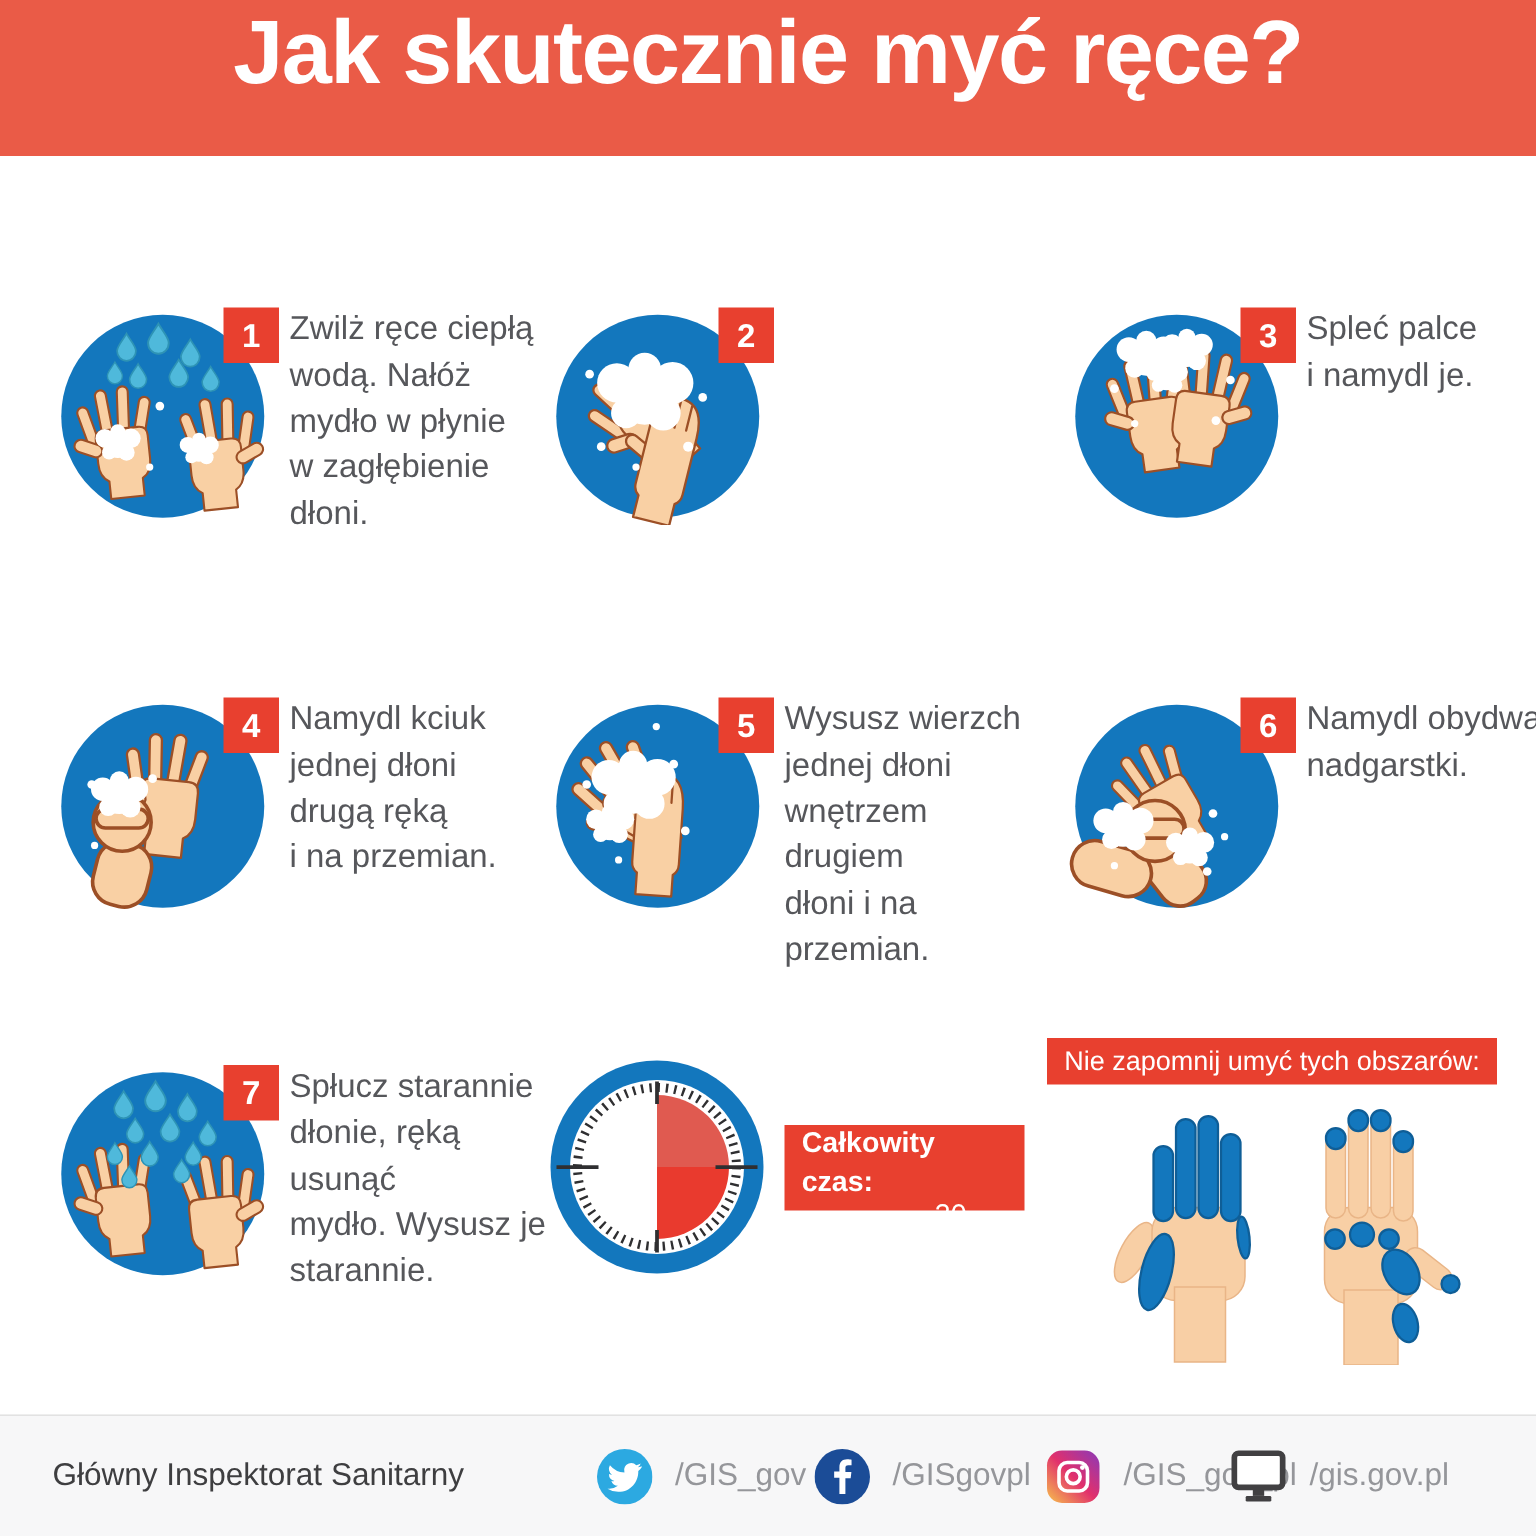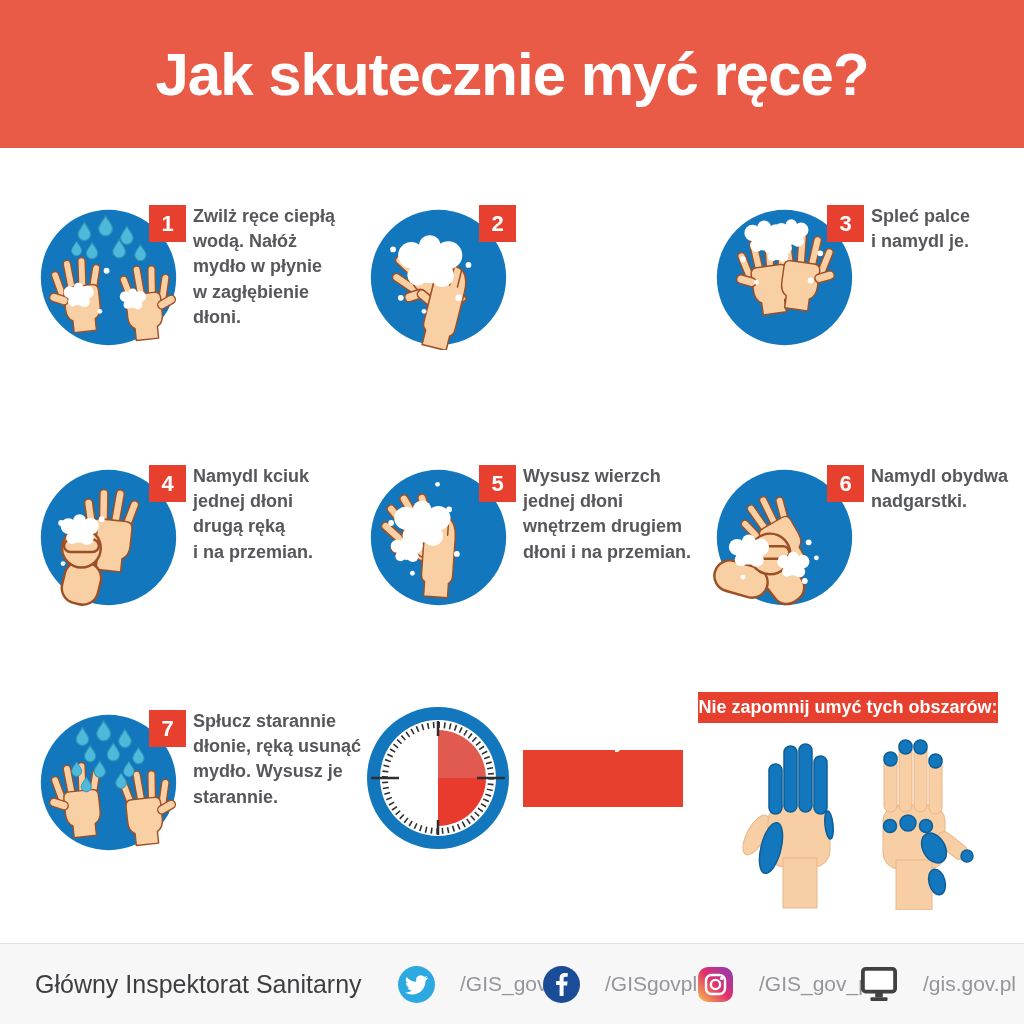--- a/index.html
+++ b/index.html
@@ -1,66 +1,66 @@
 <!DOCTYPE html>
 <html><head>
 <meta charset="utf-8">
 <style>
   html,body{margin:0;padding:0;background:#ffffff;}
   .poster{position:relative;width:1024px;height:1024px;background:#ffffff;overflow:hidden;
           font-family:"Liberation Sans",sans-serif;}
   
-  .header{position:absolute;left:0;top:0;width:100%;height:148px;background:#EA5B47;
-          display:flex;align-items:center;justify-content:center;}
+  .header{position:absolute;left:0;top:0;width:100%;height:104px;background:#EA5B47;
+          display:flex;justify-content:center;}
   .title{color:#ffffff;font-size:60px;font-weight:800;letter-spacing:-1px;}
   
   .step{position:absolute;width:325px;height:215px;}
   #s1{left:30px;top:193px}
   #s2{left:360px;top:193px}
   #s3{left:690px;top:193px}
   #s4{left:30px;top:453px}
   #s5{left:360px;top:453px}
   #s6{left:690px;top:453px}
   #s7{left:30px;top:698px}
   .ill{position:absolute;left:6px;top:12px;width:145px;height:145px;}
   .badge{position:absolute;left:119px;top:12px;width:37px;height:37px;background:#E8402F;
          color:#fff;font-size:22px;font-weight:bold;display:flex;align-items:center;
          justify-content:center;z-index:2;}
-  .stext{position:absolute;left:163px;top:11px;width:178px;font-size:18px;font-weight:bold;
+  .stext{position:absolute;left:163px;top:11px;width:178px;font-size:22px;font-weight:normal;
          color:#56575B;line-height:1.4;white-space:pre-line;}
   .col3 .ill{left:22px}
   .col3 .badge{left:137px}
   .col3 .stext{left:181px;width:160px}
   .skin{fill:#F9D0A4;stroke:#9C4F26;stroke-width:2.5;stroke-linejoin:round;stroke-linecap:round;}
   
   .timer-cell{position:absolute;left:360px;top:698px;width:330px;height:215px;}
   .timer-svg{position:absolute;left:3px;top:5px;width:150px;height:150px;}
   .time-box{position:absolute;left:163px;top:52px;width:160px;height:57px;background:#E8402F;
-            color:#fff;display:flex;flex-direction:column;justify-content:center;
+            color:#fff;display:flex;flex-direction:row;justify-content:center;
             padding-left:13px;box-sizing:border-box;}
   .time-title{font-size:19px;font-weight:bold;line-height:1.35;}
   .time-value{font-size:19px;line-height:1.35;margin-top:48px;}
   
   .areas{position:absolute;left:690px;top:692px;width:334px;height:235px;}
   .areas-banner{position:absolute;left:8px;top:0;width:300px;height:31px;background:#E8402F;
-                color:#fff;font-size:18px;font-weight:bold;display:flex;align-items:center;
+                color:#fff;font-size:18px;font-weight:normal;display:flex;align-items:center;
                 justify-content:center;}
   .areas-hands{position:absolute;left:48px;top:38px;width:250px;height:180px;}
   .soft-skin{fill:#F8CFA5;stroke:#E9B587;stroke-width:1;}
   .blue-zone{fill:#1377BD;stroke:#0F5E97;stroke-width:1.5;}
   
   .footer{position:absolute;left:0;top:943px;width:100%;height:81px;background:#F7F7F8;
           border-top:1px solid #E2E2E2;box-sizing:border-box;}
-  .org{position:absolute;left:35px;top:50%;transform:translateY(-50%);font-size:25px;color:#3E3E40;}
-  .social{position:absolute;top:0;height:100%;display:flex;align-items:center;gap:25px;}
+  .org{position:absolute;left:35px;top:50%;transform:translateY(-50%);font-size:21px;color:#3E3E40;}
+  .social{position:absolute;top:0;height:100%;display:flex;align-items:center;gap:15px;}
   .handle{font-size:21px;color:#95969A;}
   #so-tw{left:398px}
   #so-fb{left:543px}
   #so-ig{left:697px}
-  #so-web{left:860px}
+  #so-web{left:820px}
   .hidden-defs{position:absolute;width:0;height:0;}
 </style>
 </head>
 <body>
 
 <svg class="hidden-defs" aria-hidden="true">
   <defs>
     <g id="hand-spread">
       <g class="skin">
         <rect x="10" y="22" width="13" height="48" rx="6.5" transform="rotate(-14 16.5 68)"></rect>

